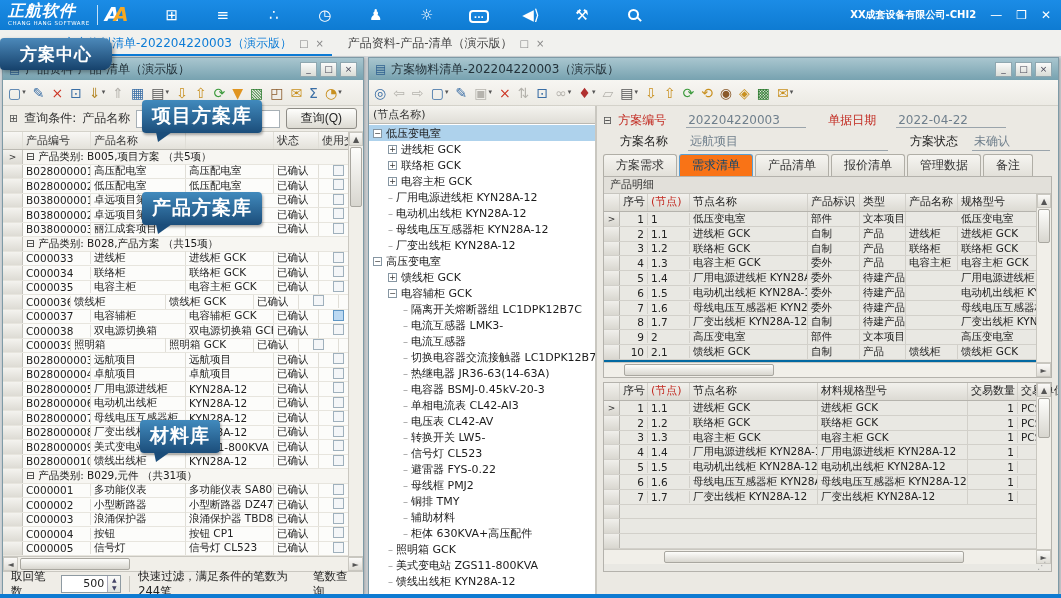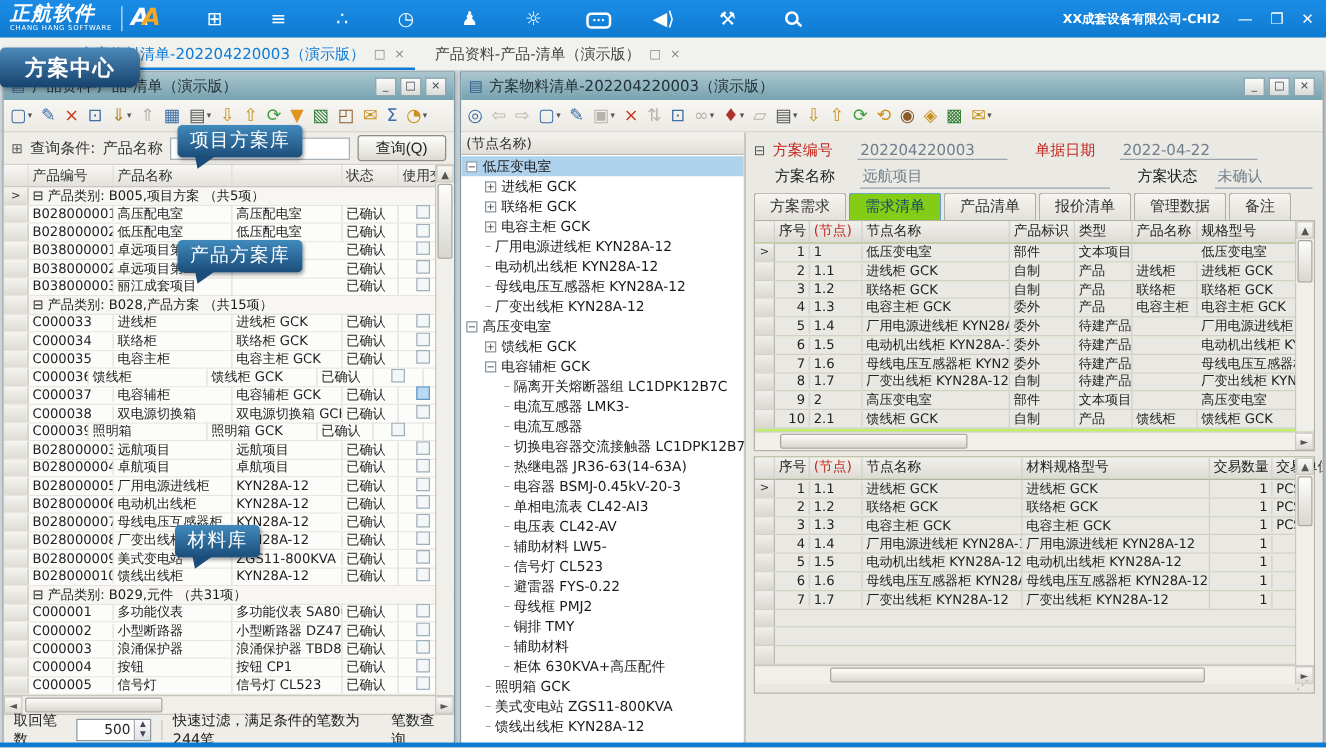--- a/index.html
+++ b/index.html
@@ -98,41 +98,41 @@
   .titem.sel{background:#aed2ec;}
   .rcontent{flex:1;display:flex;flex-direction:column;background:#ebe9e3;overflow:hidden;}
   .formarea{padding:4px 8px 2px 6px;font-size:12px;}
   .frow{display:flex;align-items:center;height:21px;gap:6px;}
   .flabel{color:#222;width:62px;flex:0 0 auto;}
   .flabel.req{color:#c22a21;}
   .fval{border-bottom:1px solid #9aa4ab;color:#6f7f8c;padding:0 2px;white-space:nowrap;overflow:hidden;}
   .rtabs{display:flex;align-items:flex-end;height:22px;padding-left:6px;gap:2px;}
   .rtab{border:1px solid #b0aea6;border-bottom:none;background:linear-gradient(#f6f5f1,#e2e0d9);
     padding:2px 12px;font-size:12px;border-radius:3px 3px 0 0;cursor:pointer;color:#333;}
-  .rtab.active{background:#84cc16;border-color:#5a9fd4;color:#12466e;}
+  .rtab.active{background:#f97316;border-color:#5a9fd4;color:#12466e;}
   .section{border:1px solid #b4b2ac;background:#e9e8e3;margin:0 6px 4px 6px;}
   .seclabel{height:17px;font-size:11px;color:#333;padding:0 6px;line-height:16px;background:#e2e0da;
     border-bottom:1px solid #c6c4be;}
-  .rgrid{position:relative;background:#bef264;}
+  .rgrid{position:relative;background:#0369a1;}
   .rghead{display:flex;height:18px;background:linear-gradient(#f2f1ed,#dcdad3);border-bottom:1px solid #b5b3ad;font-size:11px;}
   .rrow{display:flex;height:14.8px;align-items:center;font-size:10.5px;border-bottom:1px solid #d2d0ca;background:#e9e8e3;}
   .rrow .selc{background:linear-gradient(#f0efeb,#d9d7d0);border-right:1px solid #b9b7b1;height:100%;
     display:flex;align-items:center;justify-content:center;font-size:9px;color:#333;}
   .rcell{overflow:hidden;white-space:nowrap;border-right:1px solid #d2d0ca;padding:0 3px;flex:0 0 auto;}
   .num{text-align:right;}
   .redhead{color:#c22a21;}
   .bottombar{display:flex;align-items:center;gap:10px;padding:4px 8px 0 6px;}
   .grip{align-self:flex-end;color:#aaa;font-size:10px;padding-right:4px;margin-top:-4px;}
   
   .badge-main{position:absolute;left:0;top:38px;width:112px;height:32px;z-index:60;
     background:linear-gradient(180deg,#4c89ba,#16426c);color:#fff;font-weight:bold;font-size:17px;
     display:flex;align-items:center;justify-content:center;border-radius:4px 9px 9px 4px;
     box-shadow:2px 2px 4px rgba(0,0,0,.35);letter-spacing:1px;}
   .callout{position:absolute;z-index:60;background:linear-gradient(180deg,#418abd,#1b4d7a);color:#fff;
-    font-weight:normal;font-size:15px;padding:3px 10px 4px;border-radius:4px;
+    font-weight:bold;font-size:19px;padding:3px 10px 4px;border-radius:4px;
     box-shadow:1px 2px 3px rgba(0,0,0,.35);letter-spacing:1px;}
   .callout::after{content:'';position:absolute;left:14px;bottom:-9px;width:0;height:0;
     border-style:solid;border-width:10px 14px 0 2px;border-color:#1b4d7a transparent transparent transparent;}
   .bluebottom{position:absolute;left:0;bottom:0;width:1061px;height:4px;background:#0e7bd2;}
 </style>
 </head>
 <body>
 
 <div class="topbar">
   <div class="brand">
@@ -655,21 +655,21 @@
           <div class="titem" style="padding-left: 34px;">
             <span class="tdash">–</span>
             <span>单相电流表 CL42-AI3</span>
           </div>
           <div class="titem" style="padding-left: 34px;">
             <span class="tdash">–</span>
             <span>电压表 CL42-AV</span>
           </div>
           <div class="titem" style="padding-left: 34px;">
             <span class="tdash">–</span>
-            <span>辅助材料 LW5-</span>
+            <span>转换开关 LW5-</span>
           </div>
           <div class="titem" style="padding-left: 34px;">
             <span class="tdash">–</span>
             <span>信号灯 CL523</span>
           </div>
           <div class="titem" style="padding-left: 34px;">
             <span class="tdash">–</span>
             <span>避雷器 FYS-0.22</span>
           </div>
           <div class="titem" style="padding-left: 34px;">
@@ -722,20 +722,21 @@
       <div class="rtabs" id="rtabs">
           <span class="rtab">方案需求</span>
           <span class="rtab active">需求清单</span>
           <span class="rtab">产品清单</span>
           <span class="rtab">报价清单</span>
           <span class="rtab">管理数据</span>
           <span class="rtab">备注</span>
         </div>
 
       <div class="section">
+        <div class="seclabel">产品明细</div>
         <div class="rgrid" style="height:168px">
           <div class="rghead" id="p-head">
               <span class="rcell selc" style="width: 16px;"></span>
               <span class="rcell" style="width: 28px;">序号</span>
               <span class="rcell redhead" style="width: 42px;">(节点)</span>
               <span class="rcell" style="width: 118px;">节点名称</span>
               <span class="rcell" style="width: 52px;">产品标识</span>
               <span class="rcell" style="width: 46px;">类型</span>
               <span class="rcell" style="width: 52px;">产品名称</span>
               <span class="rcell" style="width: 90px;">规格型号</span>

